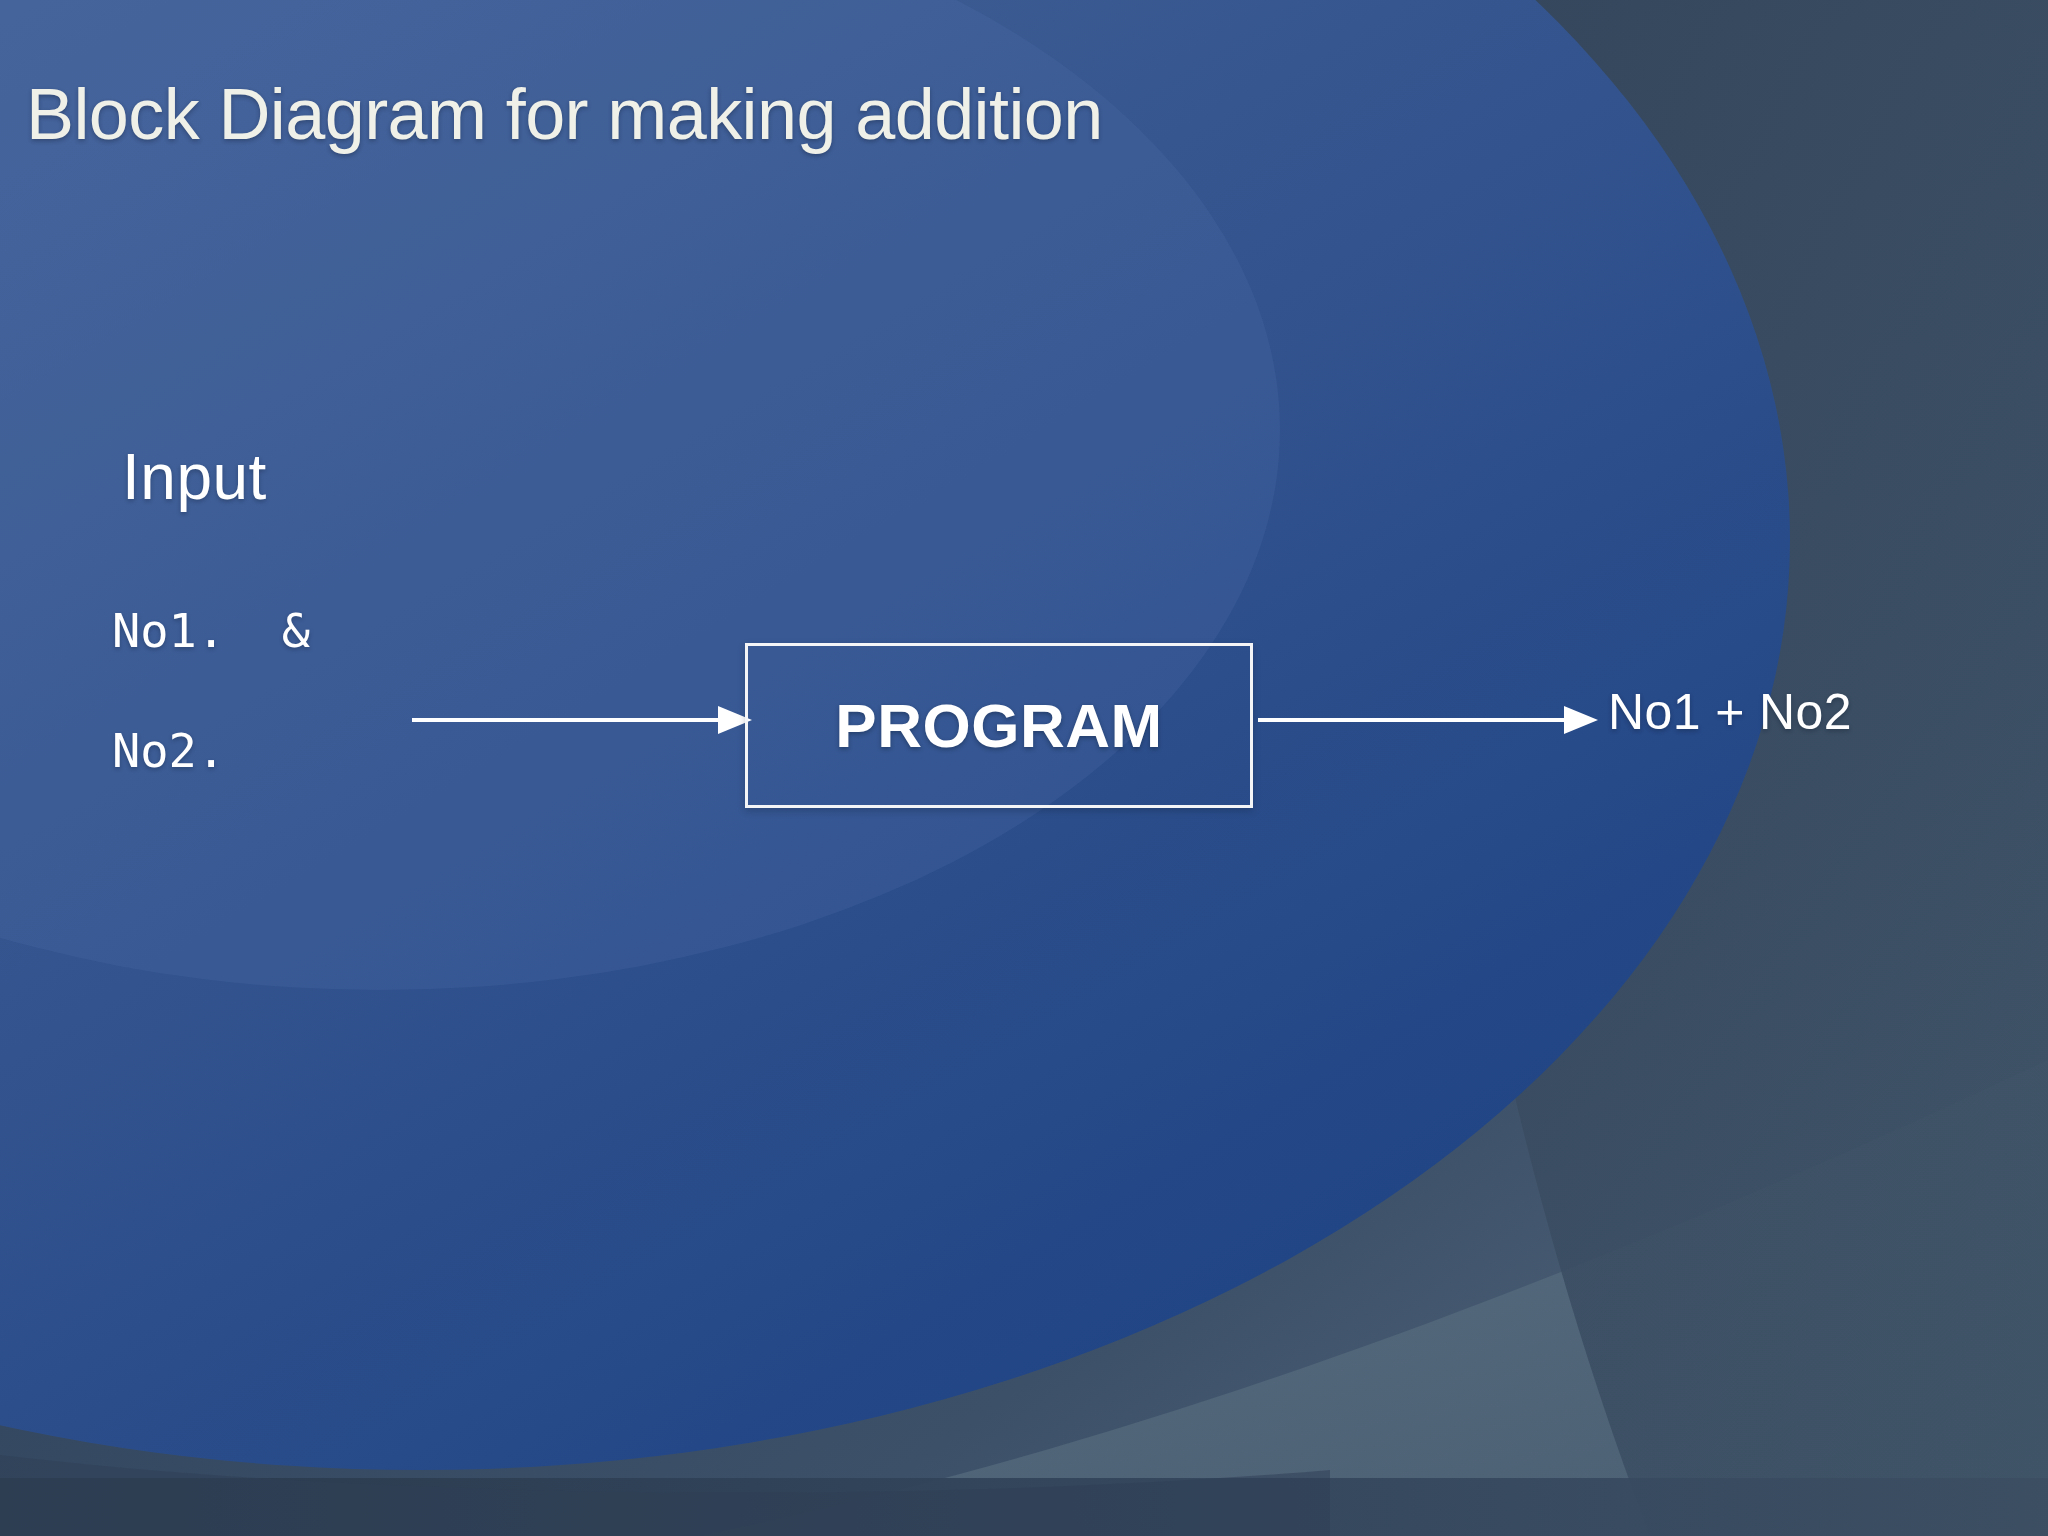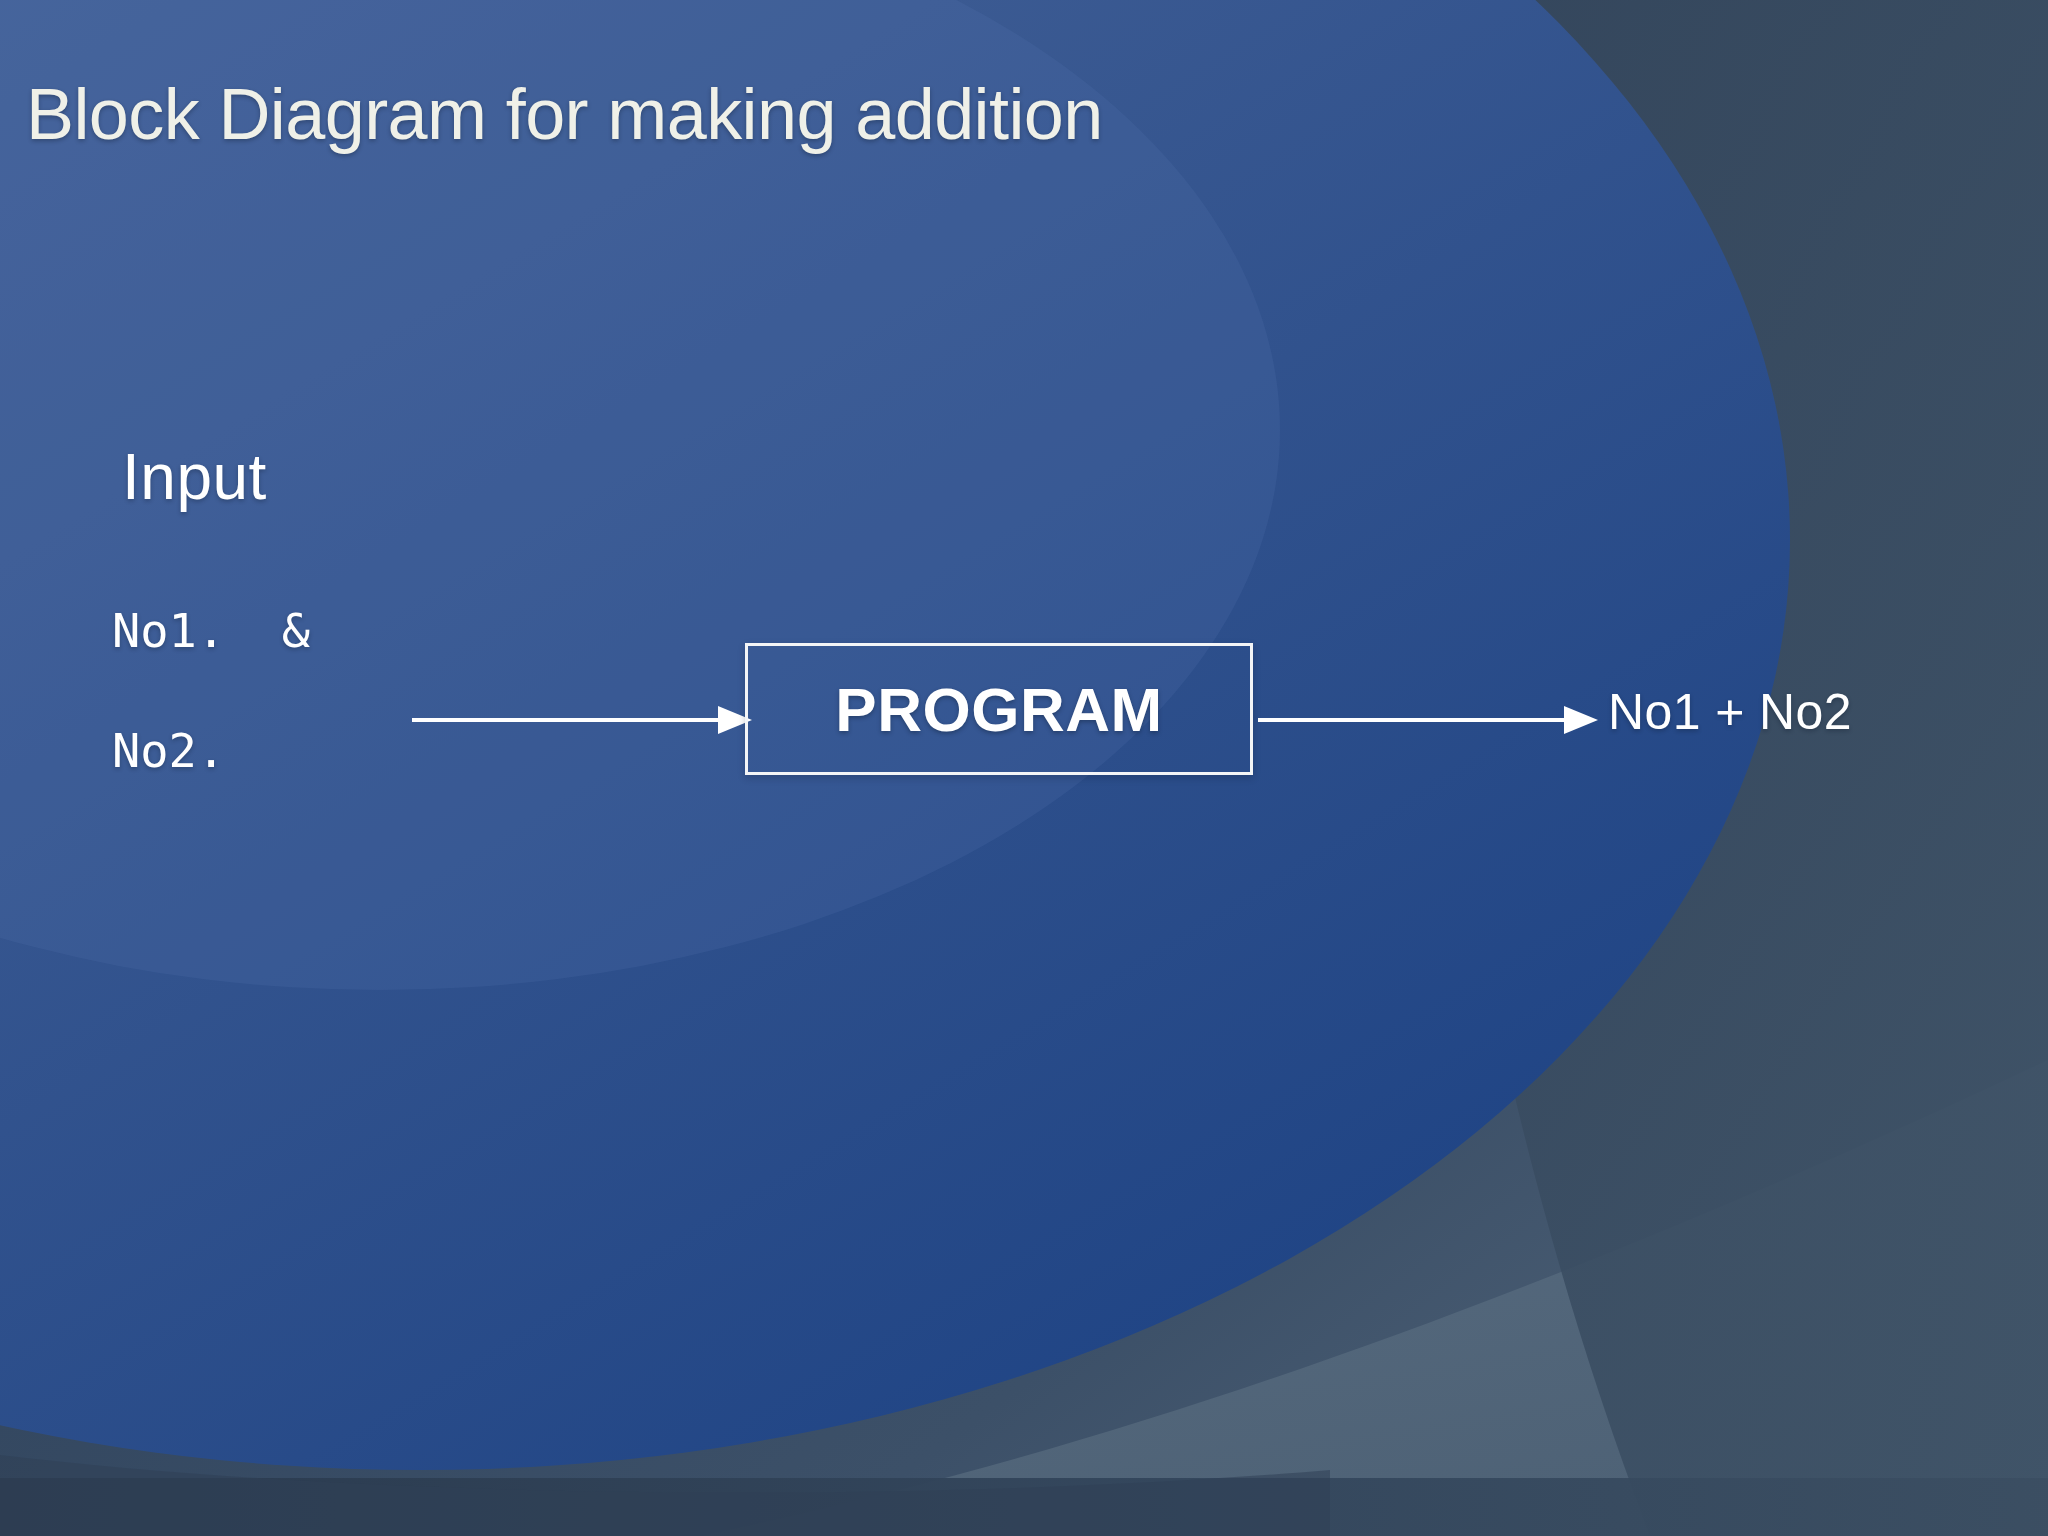--- a/index.html
+++ b/index.html
@@ -89,21 +89,21 @@
     letter-spacing: 0.4px;
     text-shadow: 0 2px 4px rgba(10,20,35,0.30);
   }
 
   
   .program-box {
     position: absolute;
     left: 745px;
     top: 643px;
     width: 508px;
-    height: 132px;
+    height: 165px;
     border: 3px solid #f3f5f7;
     box-sizing: border-box;
     display: flex;
     align-items: center;
     justify-content: center;
     box-shadow: 0 3px 7px rgba(10,20,35,0.22);
   }
   .program-box .txt {
     color: #ffffff;
     font-size: 62px;

